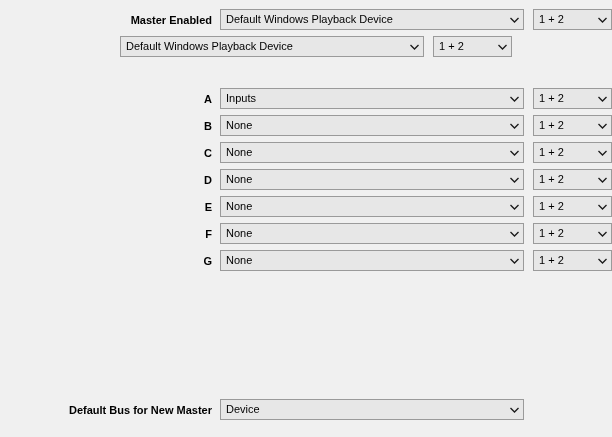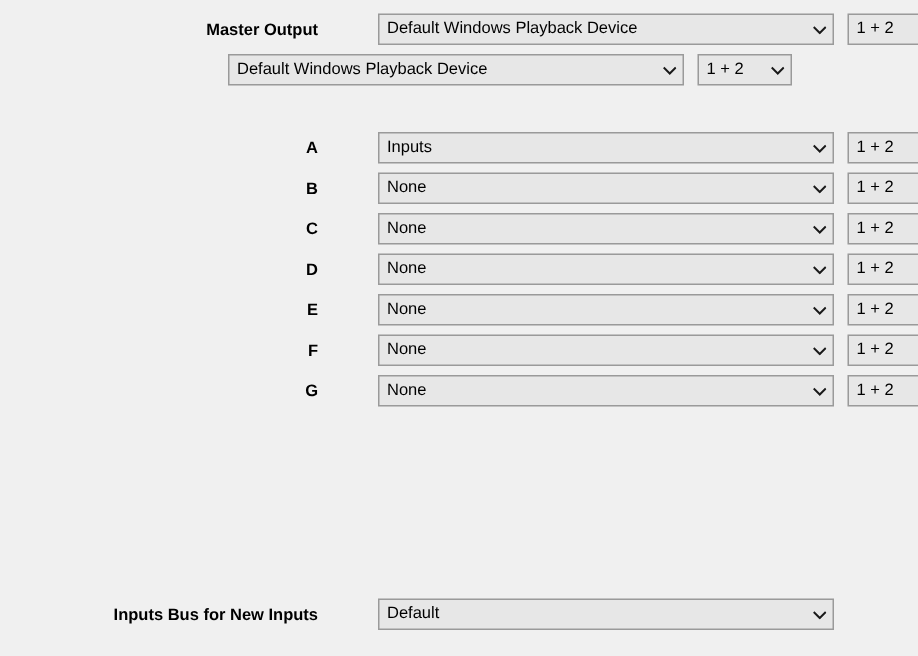--- a/index.html
+++ b/index.html
@@ -40,21 +40,20 @@
     overflow: hidden;
   }
   .combo {
     position: relative;
     height: 21px;
     box-sizing: border-box;
     background: #e7e7e7;
     border: 1px solid #9a9a9a;
     display: flex;
     align-items: center;
-    margin-left: 32px;
   }
   .combo .value {
     flex: 1;
     padding-left: 5px;
     font-size: 11px;
     line-height: 19px;
     color: #000;
     white-space: nowrap;
     overflow: hidden;
   }
@@ -66,21 +65,21 @@
     justify-content: center;
     flex: 0 0 17px;
   }
   .combo .arrow svg {
     display: block;
   }
   .combo-main {
     width: 304px;
   }
   .combo-chan {
-    width: 63px;
+    width: 79px;
   }
   .combo-wide {
     width: 304px;
   }
   .gap-chan {
     margin-left: 9px;
   }
   .letter-label {
     width: 92px;
     text-align: right;
@@ -88,21 +87,21 @@
     font-weight: bold;
     font-size: 11px;
   }
 </style>
 </head>
 <body>
 
 <div class="panel">
 
   <div class="row" style="left:120px; top:9px;">
-    <span class="row-label">Master Output</span>
+    <span class="row-label">Master Enabled</span>
     <div class="combo combo-main">
       <span class="value">Default Windows Playback Device</span>
       <span class="arrow">
         <svg width="9" height="6" viewBox="0 0 9 6">
             <path d="M0.5 1 L4.5 5 L8.5 1" fill="none" stroke="#1a1a1a" stroke-width="1.3"></path>
           </svg>
       </span>
     </div>
     <div class="combo combo-chan gap-chan">
       <span class="value">1 + 2</span>
@@ -267,23 +266,23 @@
       <span class="value">1 + 2</span>
       <span class="arrow">
         <svg width="9" height="6" viewBox="0 0 9 6">
             <path d="M0.5 1 L4.5 5 L8.5 1" fill="none" stroke="#1a1a1a" stroke-width="1.3"></path>
           </svg>
       </span>
     </div>
   </div>
 
   <div class="row" style="left:52px; top:399px;">
-    <span class="row-label" style="width:160px;">Inputs Bus for New Inputs</span>
+    <span class="row-label" style="width:160px;">Default Bus for New Master</span>
     <div class="combo combo-wide">
-      <span class="value">Default</span>
+      <span class="value">Device</span>
       <span class="arrow">
         <svg width="9" height="6" viewBox="0 0 9 6">
             <path d="M0.5 1 L4.5 5 L8.5 1" fill="none" stroke="#1a1a1a" stroke-width="1.3"></path>
           </svg>
       </span>
     </div>
   </div>
 
 </div>
 

